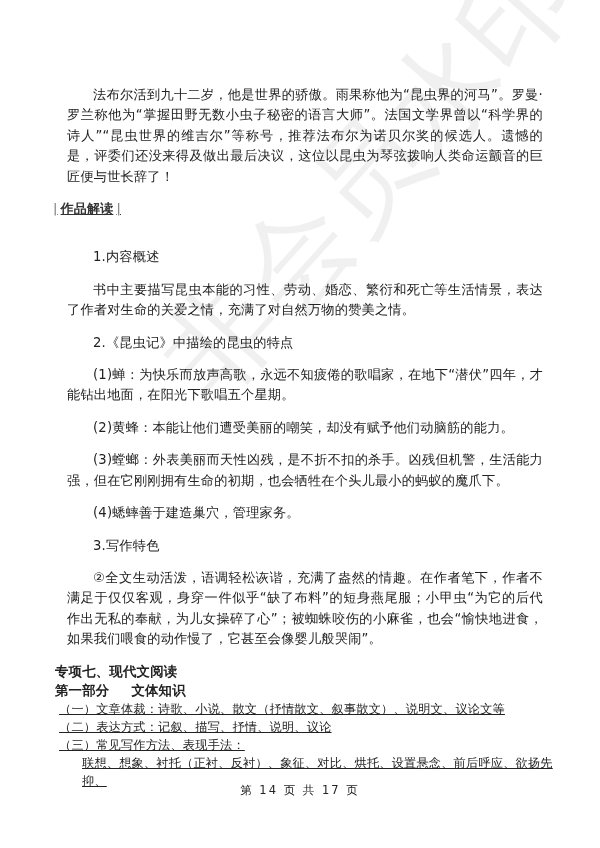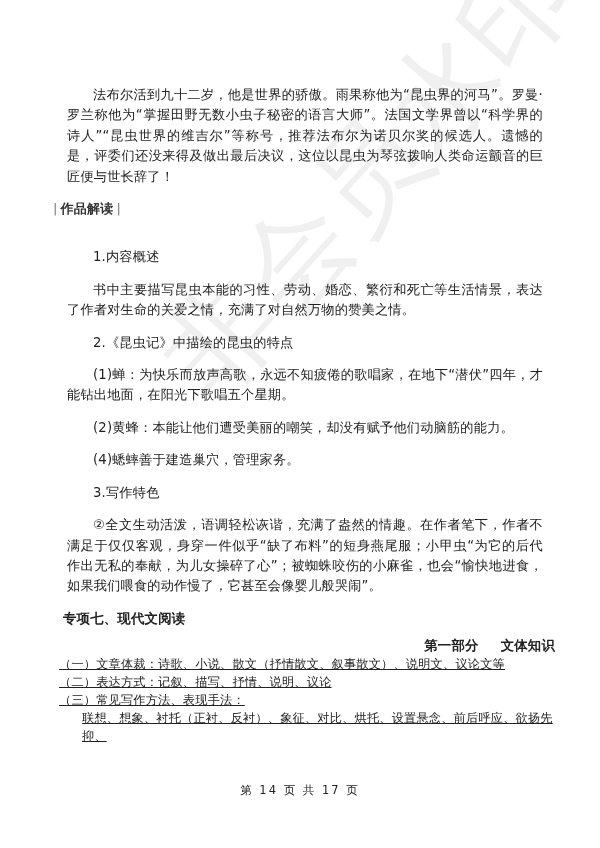--- a/index.html
+++ b/index.html
@@ -2,25 +2,25 @@
 <html><head>
 <meta charset="utf-8">
 <style>
   html, body { margin: 0; padding: 0; background: #ffffff; }
   body { width: 600px; height: 848px; position: relative; overflow: hidden;
          font-family: "DejaVu Sans", "Liberation Sans", sans-serif; color: #222; }
   .page { position: absolute; left: 0; top: 0; width: 600px; height: 848px; }
   .body { position: absolute; left: 55px; top: 73px; width: 500px; font-size: 13.2px; line-height: 20.4px; letter-spacing: 0.2px; }
   .p { margin: 12px; text-align: justify; }
   .ind { text-indent: 26px; }
-  .section-tag { margin: 4px 0 10px -5px; font-weight: bold; font-size: 13px; color: #333; }
+  .section-tag { margin: 4px 0 10px -5px; font-weight: bold; font-size: 13px; color: #333; text-decoration: underline; }
   .section-tag .bar { color: #777; font-weight: normal; padding: 0 3px; }
   .gap { height: 6px; }
-  .topic { font-weight: bold; font-size: 13.4px; line-height: 19px; margin: 8px; }
-  .part-title { text-align: right; font-weight: bold; font-size: 13.4px; line-height: 19px; margin: 0; word-spacing: 0; }
+  .topic { font-weight: bold; font-size: 13.4px; line-height: 19px; margin: 0; }
+  .part-title { text-align: left; font-weight: bold; font-size: 13.4px; line-height: 19px; margin: 0; word-spacing: 0; }
   .part-title span + span { margin-left: 22px; }
   .small { font-size: 12.2px; line-height: 18px; margin: 0 0 0 4px; text-decoration: underline; }
   .small.ind2 { margin-left: 27px; }
   .footer { position: absolute; left: 0; width: 600px; top: 783px; text-align: center; font-size: 11.5px; color: #222; letter-spacing: 2px; }
   .watermark { position: absolute; left: 130px; top: 330px; font-size: 110px; color: rgba(0,0,0,0.06); transform: rotate(-48deg); transform-origin: left top; white-space: nowrap; pointer-events: none; font-family: "DejaVu Sans", sans-serif; }
 </style>
 </head>
 <body>
 
 <div class="page">
@@ -35,20 +35,21 @@
     </div>
 
     <div class="gap"></div>
 
     <p class="p ind">1.内容概述</p>
     <p class="p ind">书中主要描写昆虫本能的习性、劳动、婚恋、繁衍和死亡等生活情景，表达了作者对生命的关爱之情，充满了对自然万物的赞美之情。</p>
 
     <p class="p ind">2.《昆虫记》中描绘的昆虫的特点</p>
     <p class="p ind">(1)蝉：为快乐而放声高歌，永远不知疲倦的歌唱家，在地下“潜伏”四年，才能钻出地面，在阳光下歌唱五个星期。</p>
     <p class="p ind">(2)黄蜂：本能让他们遭受美丽的嘲笑，却没有赋予他们动脑筋的能力。</p>
+    <p class="p ind">(3)螳螂：外表美丽而天性凶残，是不折不扣的杀手。凶残但机警，生活能力强，但在它刚刚拥有生命的初期，也会牺牲在个头儿最小的蚂蚁的魔爪下。</p>
     <p class="p ind">(4)蟋蟀善于建造巢穴，管理家务。</p>
 
     <p class="p ind">3.写作特色</p>
     <p class="p ind">②全文生动活泼，语调轻松诙谐，充满了盎然的情趣。在作者笔下，作者不满足于仅仅客观，身穿一件似乎“缺了布料”的短身燕尾服；小甲虫“为它的后代作出无私的奉献，为儿女操碎了心”；被蜘蛛咬伤的小麻雀，也会“愉快地进食，如果我们喂食的动作慢了，它甚至会像婴儿般哭闹”。</p>
 
     <p class="topic">专项七、现代文阅读</p>
     <p class="part-title">
       <span>第一部分</span><span>文体知识</span>
     </p>
     <p class="small">（一）文章体裁：诗歌、小说、散文（抒情散文、叙事散文）、说明文、议论文等</p>

